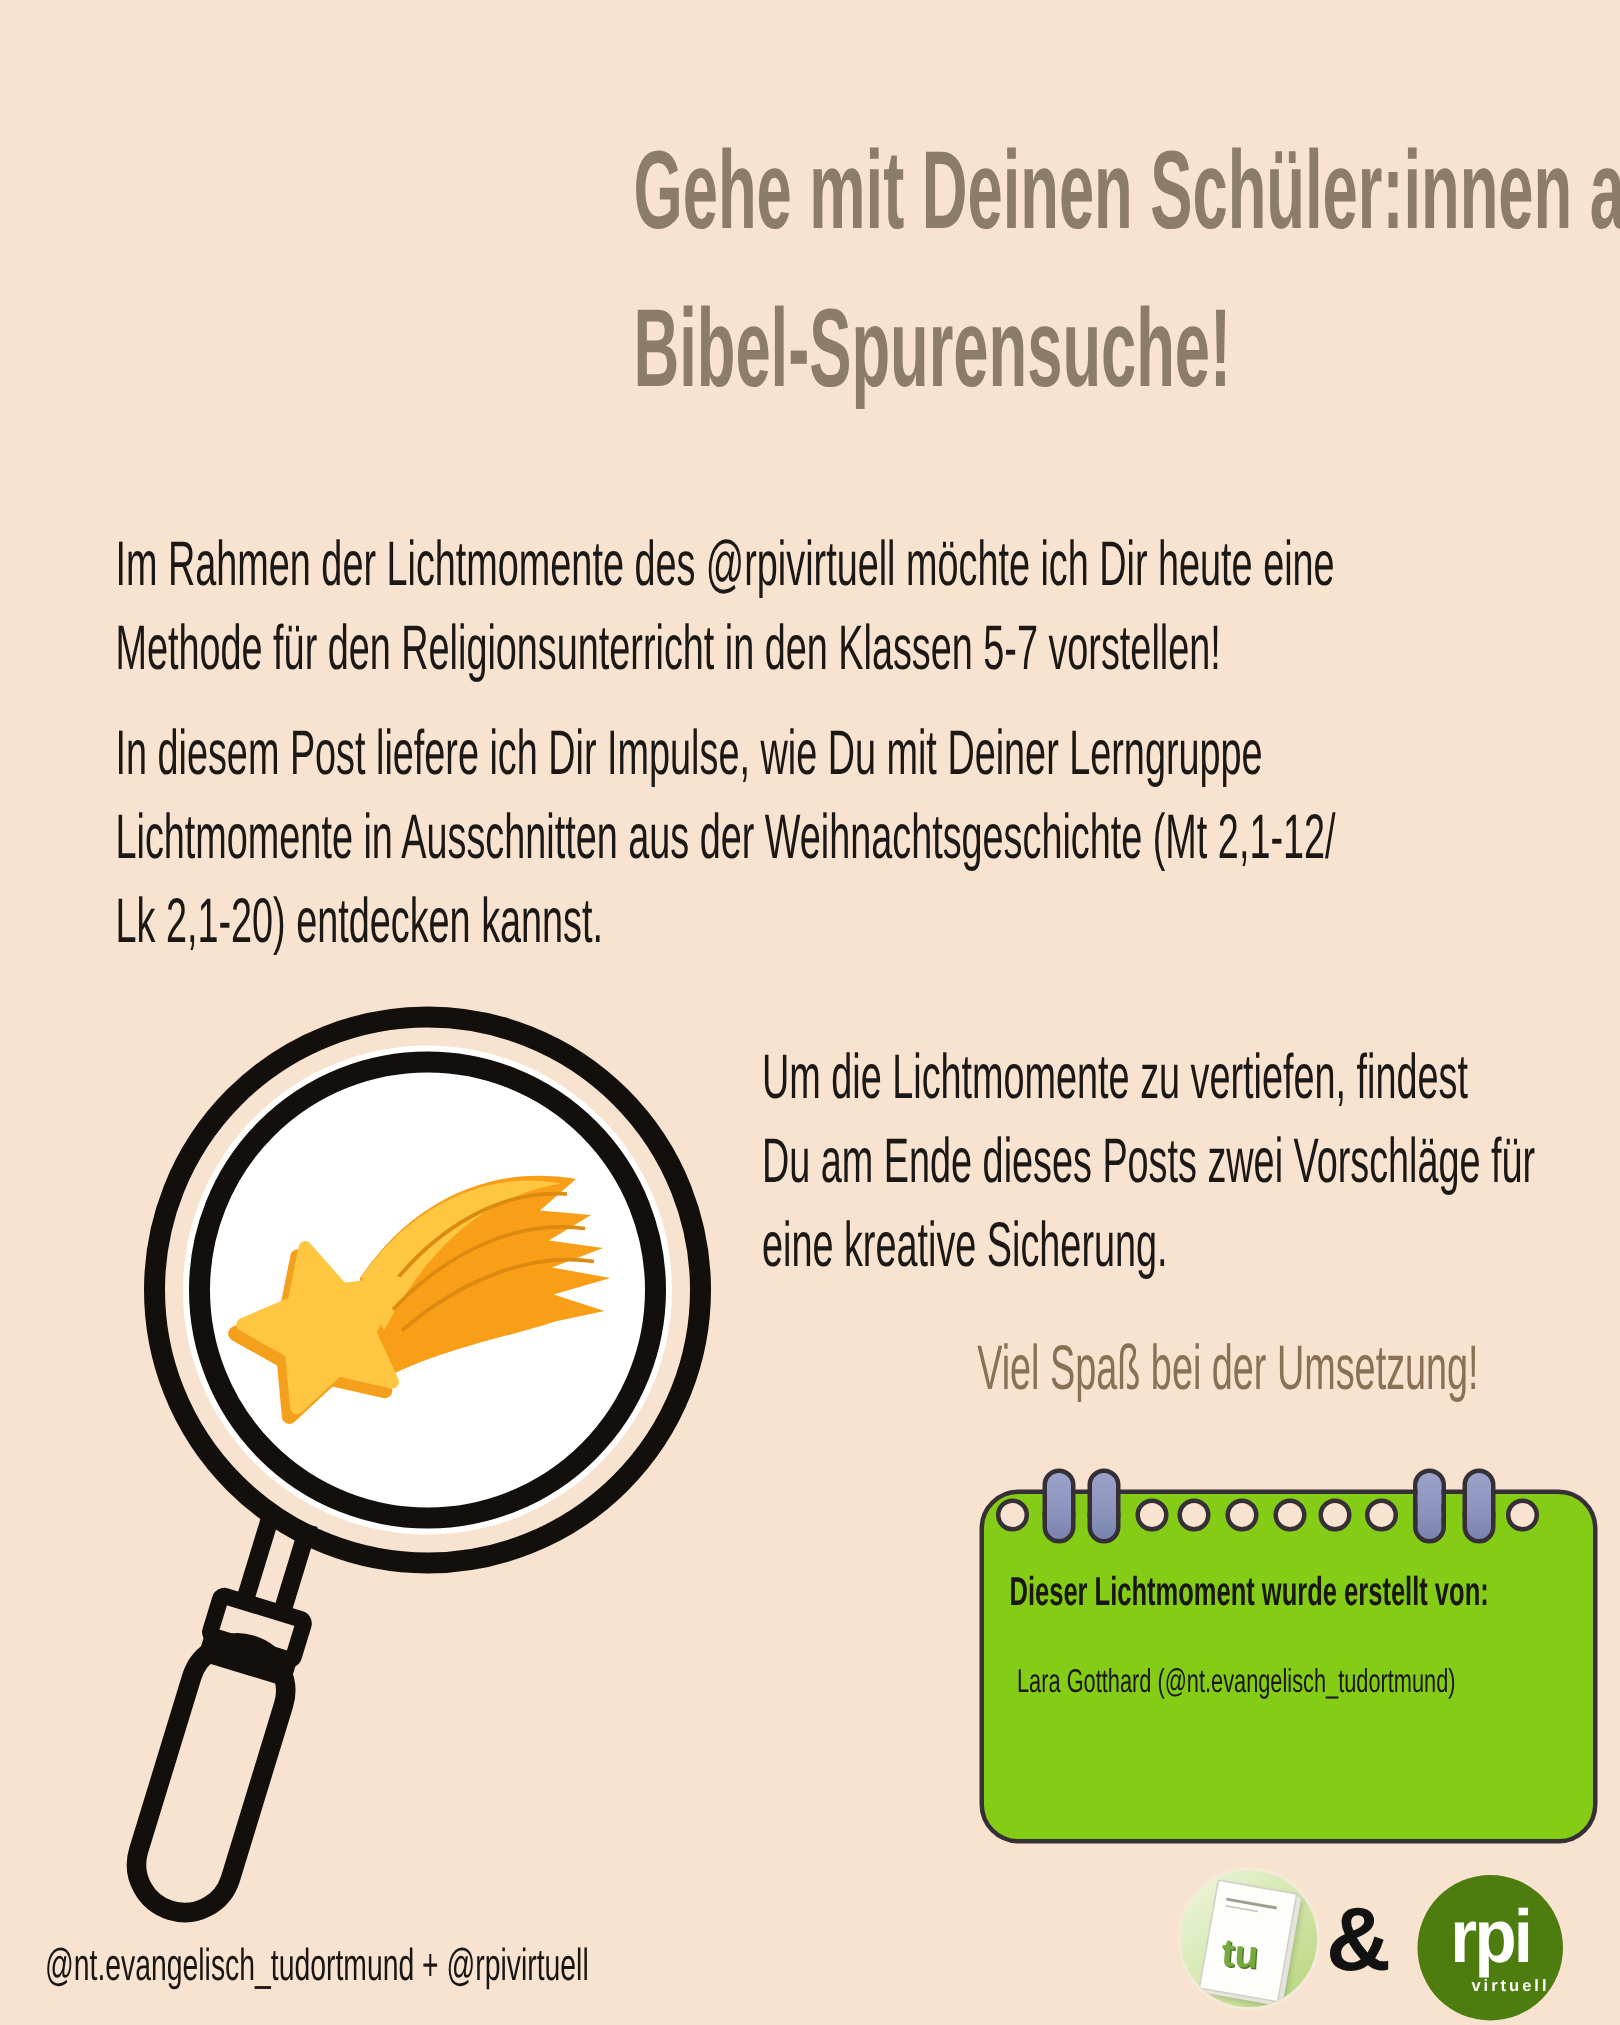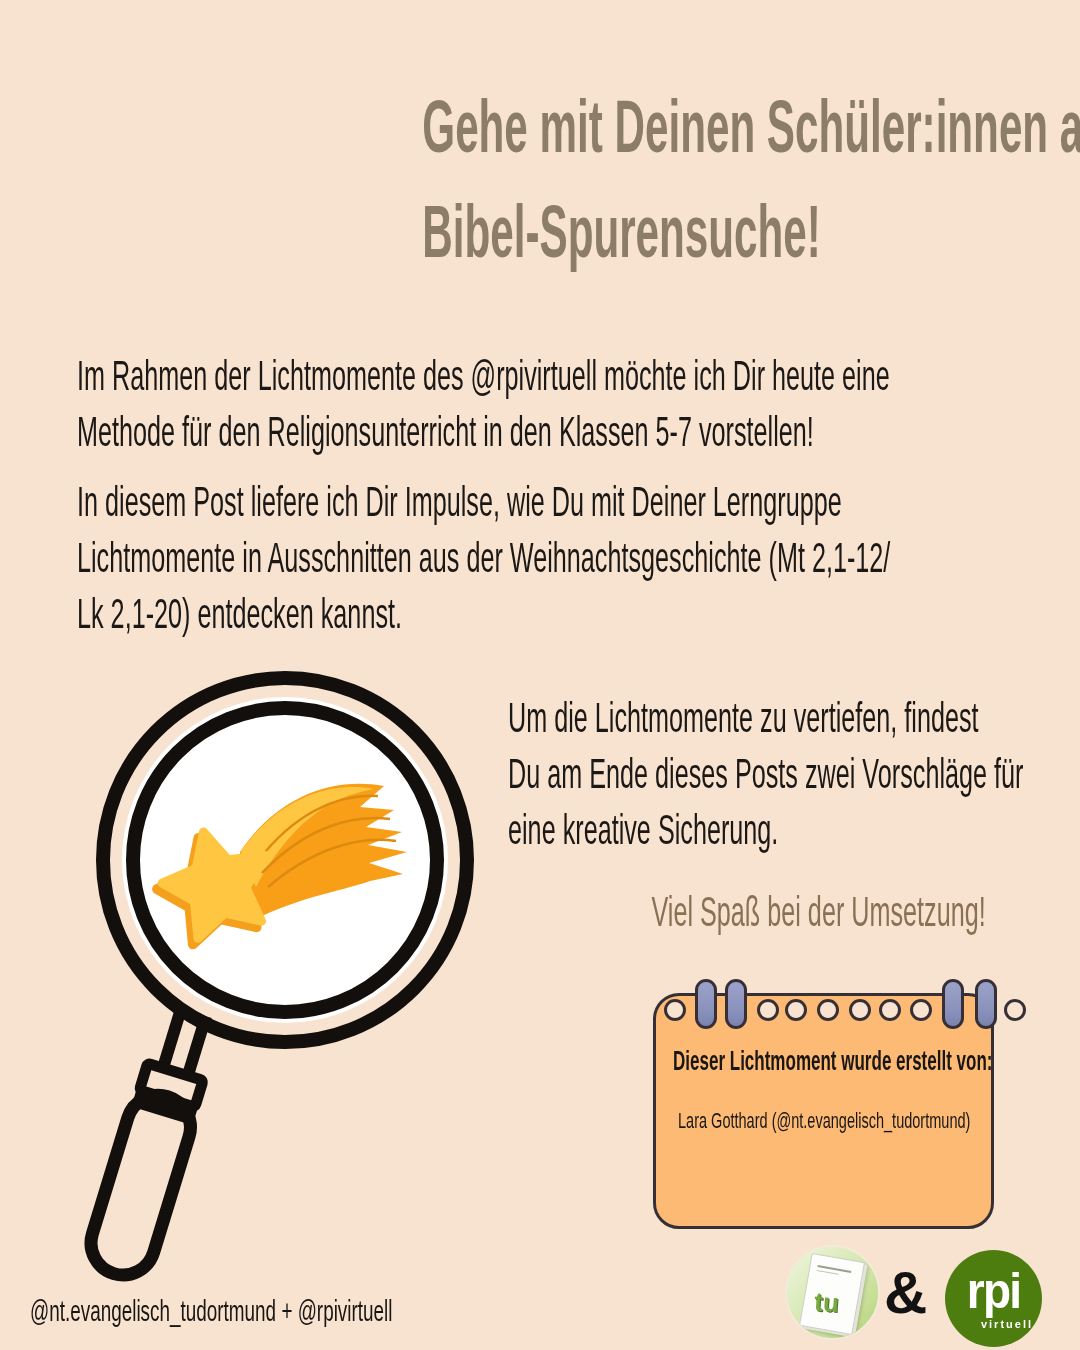--- a/index.html
+++ b/index.html
@@ -17,22 +17,22 @@
   .p-intro{left:77px;top:348px;}
   .p-impulse{left:77px;top:474px;}
   .p-deepen{left:508px;top:690px;}
   .closing{position:absolute;left:540px;top:884px;color:#8a7055;font-size:42px;
            line-height:56px;transform:scaleX(0.60);}
 
   
   .magnifier{position:absolute;left:40px;top:640px;width:460px;height:680px;}
 
   
-  .notepad{position:absolute;left:653px;top:993px;width:341px;height:236px;
-           background:#fdba74;border:3px solid #363036;border-radius:26px;box-sizing:border-box;}
+  .notepad{position:absolute;left:653px;top:993px;width:412px;height:236px;
+           background:#84cc16;border:3px solid #363036;border-radius:26px;box-sizing:border-box;}
   .hole{position:absolute;width:22px;height:22px;border-radius:50%;background:#f8e3d0;
         border:3px solid #363036;box-sizing:border-box;top:3px;}
   .pin{position:absolute;width:22px;height:50px;border-radius:11px;top:-17px;
        background:linear-gradient(180deg,#9aa2c9 0%,#8d95bf 55%,#7a83ae 100%);
        border:3px solid #363036;box-sizing:border-box;}
   .note-heading{position:absolute;left:17px;top:48px;color:#191614;font-weight:bold;
                 font-size:27px;line-height:34px;transform:scaleX(0.63);transform-origin:0 0;}
   .note-author{position:absolute;left:22px;top:110px;color:#191614;
                font-size:22px;line-height:30px;transform:scaleX(0.66);transform-origin:0 0;}
 

